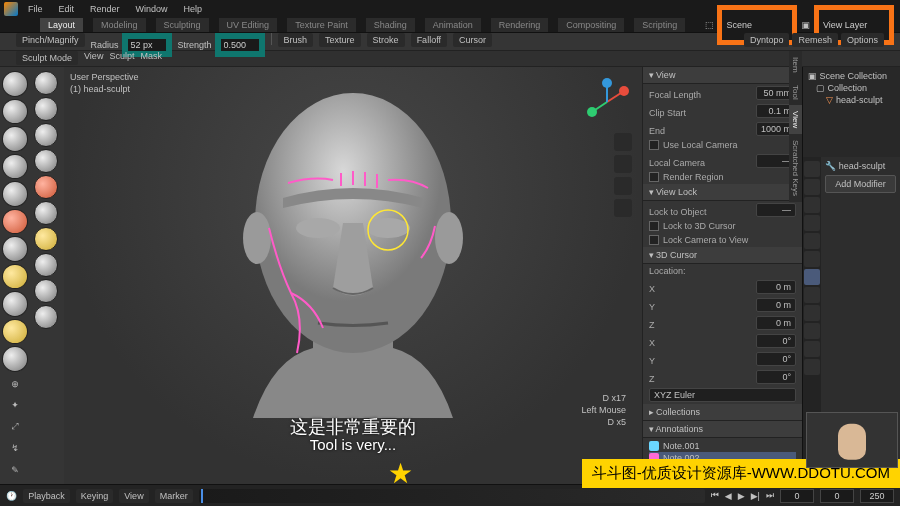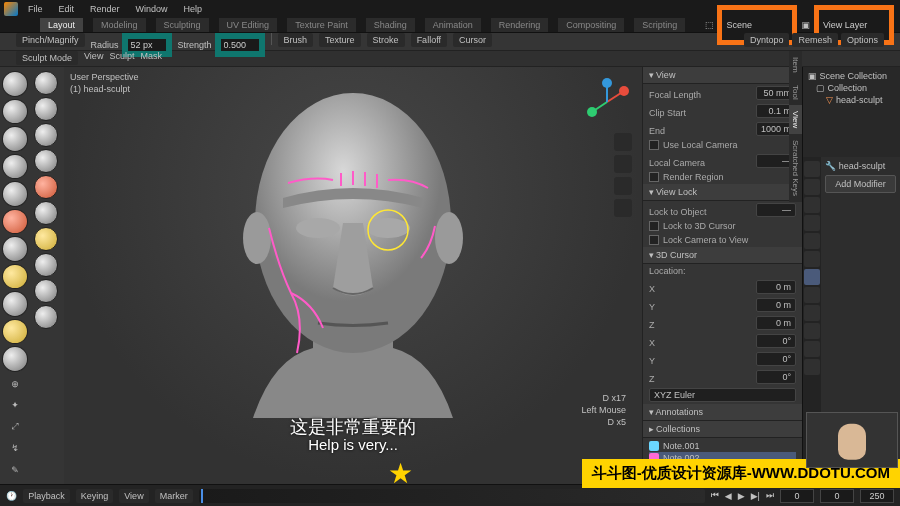--- a/index.html
+++ b/index.html
@@ -54,21 +54,21 @@
 .props{flex:1;background:#2d2d2d;display:flex}
 .props-tabs{width:18px;background:#232323;display:flex;flex-direction:column;padding-top:4px;gap:2px}
 .prop-tab{width:16px;height:16px;margin-left:1px;background:#303030;border-radius:2px;cursor:pointer}
 .prop-tab.active{background:#4a5a7a}
 .props-content{flex:1;padding:4px;font-size:8px}
 .btn-wide{width:100%;background:#3a3a3a;border:1px solid #555;padding:3px;text-align:center;border-radius:2px;cursor:pointer}
 .timeline{height:22px;background:#232323;display:flex;align-items:center;padding:0 6px;gap:6px;border-top:1px solid #111}
 .tl-drop{background:#2a2a2a;padding:2px 5px;border-radius:2px}
 .tl-track{flex:1;height:14px;background:linear-gradient(90deg,#1a1a1a,#2a2a2a);border-radius:2px;position:relative}
 .tl-inp{background:#1a1a1a;border:1px solid #444;width:34px;padding:1px 3px;text-align:center;color:#ccc}
-.watermark{position:absolute;right:0;bottom:18px;background:#ffd300;color:#000;font-weight:bold;font-size:15px;padding:5px 10px}
+.watermark{position:absolute;right:0;bottom:18px;background:#ffd300;color:#000;font-weight:normal;font-size:15px;padding:5px 10px}
 .star{position:absolute;bottom:16px;left:388px;font-size:28px;color:#ffd300}
 .webcam{position:absolute;right:2px;bottom:38px;width:92px;height:56px;background:#333;border:1px solid #555;overflow:hidden}
 .webcam .face{position:absolute;left:50%;top:50%;transform:translate(-50%,-45%);width:28px;height:36px;background:#d9b896;border-radius:12px 12px 10px 10px}
 .sep{width:1px;height:12px;background:#555}
 </style>
 </head>
 <body>
 
 <div class="topbar">
   <span class="logo"></span>
@@ -227,21 +227,21 @@
       <div class="vp-mini"></div>
       <div class="vp-mini"></div>
     </div>
     <div class="input-hint">
       <div>D x17</div>
       <div>Left Mouse</div>
       <div>D x5</div>
     </div>
     <div class="subtitle">
       <div class="sub-cn">这是非常重要的</div>
-      <div class="sub-en">Help is very...</div>
+      <div class="sub-en">Tool is very...</div>
     </div>
   </div>
 
   <div class="right-panels">
 
     <div class="npanel">
       <div class="np-header">▾ <span>View</span></div>
       <div class="np-row">
           <span class="lbl">Focal Length</span>
           <span class="val">50 mm</span>
@@ -303,22 +303,22 @@
           <span class="lbl">Y</span>
           <span class="val">0°</span>
         </div>
       <div class="np-row">
           <span class="lbl">Z</span>
           <span class="val">0°</span>
         </div>
       <div class="np-row">
           <span class="val" style="flex:1;text-align:left">XYZ Euler</span>
         </div>
+      <div class="np-header">▸ <span>Collections</span></div>
       <div class="np-header">▾ <span>Annotations</span></div>
-      <div class="np-header">▸ <span>Collections</span></div>
       <div class="np-ann">
         <div class="ann-row">
             <span class="ann-swatch" style="background:#6bd6ff"></span>
             <span>Note.001</span>
           </div>
         <div class="ann-row" style="background:#4a5a7a">
             <span class="ann-swatch" style="background:#ff6bd6"></span>
             <span>Note.002</span>
           </div>
         <div class="ann-row">

